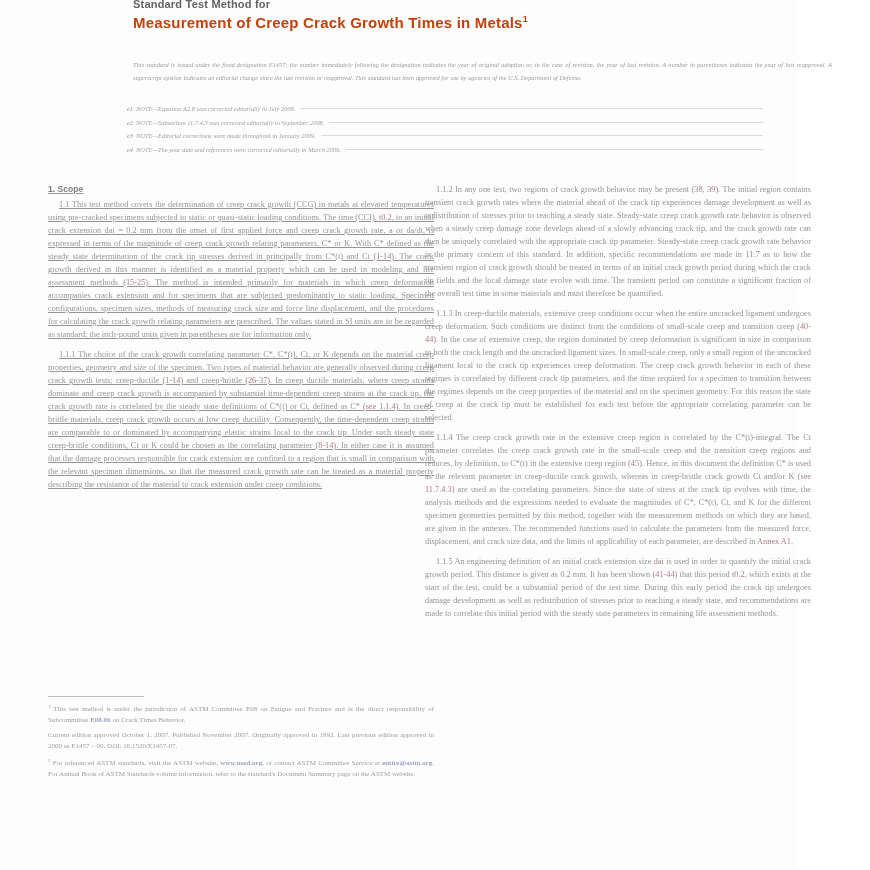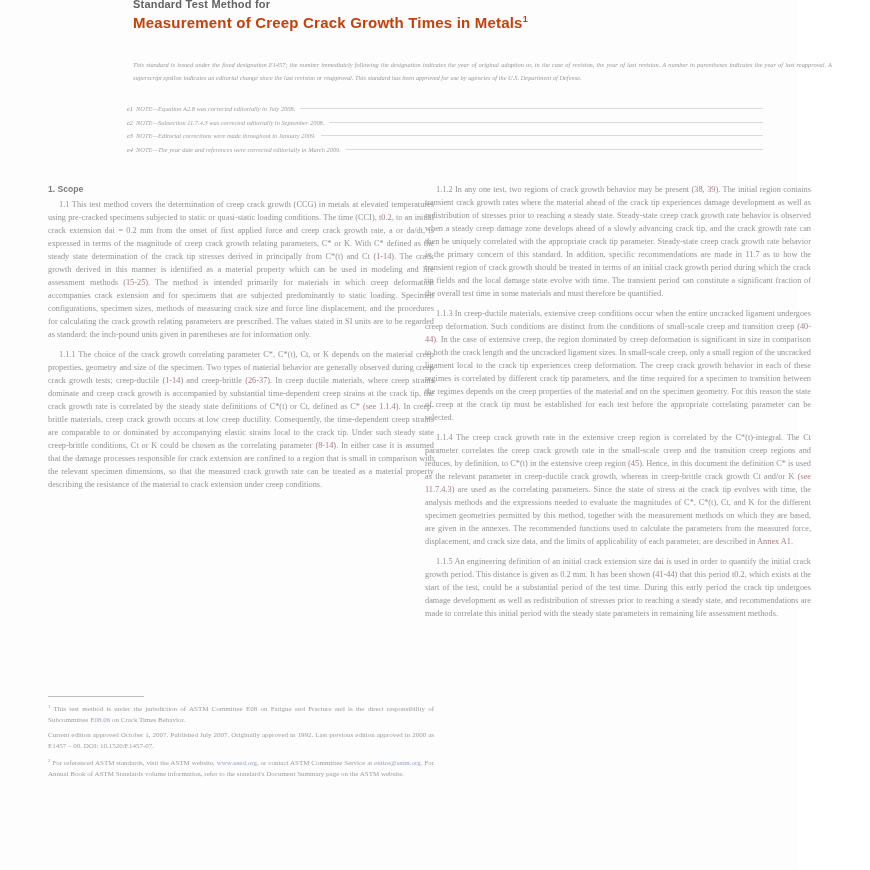--- a/index.html
+++ b/index.html
@@ -28,29 +28,29 @@
   .ed-note{display:flex;align-items:center;height:13.5px;}
   .ed-note-label{
     font-style:italic;font-size:6.4px;color:#8f8f8f;white-space:nowrap;margin-right:3px;
   }
   .ed-note-text{font-style:italic;font-size:6.4px;color:#a0a0a0;white-space:nowrap;}
   .ed-note-rule{flex:1;border-bottom:1px solid #dadada;height:0;margin-left:5px;}
   .col{
     position:absolute;top:183px;width:386px;
     font-size:8.3px;line-height:13px;color:#949494;text-align:justify;
   }
-  .col-left{left:48px;}
+  .col-left{left:48px;text-decoration:underline;}
   .col-right{left:425px;}
   .scope-heading{
     font-family:"Liberation Sans", sans-serif;font-weight:bold;
     font-size:8.6px;color:#7d7d7d;margin:0 0 2px 0;line-height:13px;
   }
   p.body-par{margin:0 0 7px 0;text-indent:11px;}
   .link-red{color:#a77f82;}
-  .link-blue{color:#9aa2c6;}
+  .link-blue{color:#9aa2c6;font-weight:bold;}
   .footnotes{
     position:absolute;left:48px;top:696px;width:386px;
     font-size:7px;line-height:10.8px;color:#9d9d9d;text-align:justify;
   }
   .fn-separator{width:96px;border-top:1px solid #bdbdbd;margin:0 0 5px 0;}
   p.fn{margin:0 0 4px 0;}
   p.fn sup{font-size:5px;}
 </style>
 </head>
 <body>
@@ -95,17 +95,17 @@
   <div class="col col-right">
     <p class="body-par"><span>1.1.2 In any one test, two regions of crack growth behavior may be present </span><span class="link-red">(38, 39)</span><span>. The initial region contains transient crack growth rates where the material ahead of the crack tip experiences damage development as well as redistribution of stresses prior to reaching a steady state. Steady-state creep crack growth rate behavior is observed when a steady creep damage zone develops ahead of a slowly advancing crack tip, and the crack growth rate can then be uniquely correlated with the appropriate crack tip parameter. Steady-state creep crack growth rate behavior is the primary concern of this standard. In addition, specific recommendations are made in </span><span class="link-red">11.7</span><span> as to how the transient region of crack growth should be treated in terms of an initial crack growth period during which the crack tip fields and the local damage state evolve with time. The transient period can constitute a significant fraction of the overall test time in some materials and must therefore be quantified.</span></p>
     <p class="body-par"><span>1.1.3 In creep-ductile materials, extensive creep conditions occur when the entire uncracked ligament undergoes creep deformation. Such conditions are distinct from the conditions of small-scale creep and transition creep </span><span class="link-red">(40-44)</span><span>. In the case of extensive creep, the region dominated by creep deformation is significant in size in comparison to both the crack length and the uncracked ligament sizes. In small-scale creep, only a small region of the uncracked ligament local to the crack tip experiences creep deformation. The creep crack growth behavior in each of these regimes is correlated by different crack tip parameters, and the time required for a specimen to transition between the regimes depends on the creep properties of the material and on the specimen geometry. For this reason the state of creep at the crack tip must be established for each test before the appropriate correlating parameter can be selected.</span></p>
     <p class="body-par"><span>1.1.4 The creep crack growth rate in the extensive creep region is correlated by the C*(t)-integral. The Ct parameter correlates the creep crack growth rate in the small-scale creep and the transition creep regions and reduces, by definition, to C*(t) in the extensive creep region </span><span class="link-red">(45)</span><span>. Hence, in this document the definition C* is used as the relevant parameter in creep-ductile crack growth, whereas in creep-brittle crack growth Ct and/or K </span><span class="link-red">(see 11.7.4.3)</span><span> are used as the correlating parameters. Since the state of stress at the crack tip evolves with time, the analysis methods and the expressions needed to evaluate the magnitudes of C*, C*(t), Ct, and K for the different specimen geometries permitted by this method, together with the measurement methods on which they are based, are given in the annexes. The recommended functions used to calculate the parameters from the measured force, displacement, and crack size data, and the limits of applicability of each parameter, are described in </span><span class="link-red">Annex A1.</span></p>
     <p class="body-par"><span>1.1.5 An engineering definition of an initial crack extension size </span><span class="link-red">dai</span><span> is used in order to quantify the initial crack growth period. This distance is given as 0.2 mm. It has been shown </span><span class="link-red">(41-44)</span><span> that this period </span><span class="link-red">t0.2</span><span>, which exists at the start of the test, could be a substantial period of the test time. During this early period the crack tip undergoes damage development as well as redistribution of stresses prior to reaching a steady state, and recommendations are made to correlate this initial period with the steady state parameters in remaining life assessment methods.</span></p>
   </div>
 
   <div class="footnotes">
     <div class="fn-separator"></div>
     <p class="fn"><sup>1</sup><span> This test method is under the jurisdiction of ASTM Committee E08 on Fatigue and Fracture and is the direct responsibility of Subcommittee </span><span class="link-blue">E08.06</span><span> on Crack Times Behavior.</span></p>
-    <p class="fn"><span>Current edition approved October 1, 2007. Published July 2007. Originally approved in 1992. Last previous edition approved in 2000 as E1457 – 00. DOI: 10.1520/E1457-07.</span></p>
+    <p class="fn"><span>Current edition approved October 1, 2007. Published November 2007. Originally approved in 1992. Last previous edition approved in 2000 as E1457 – 00. DOI: 10.1520/E1457-07.</span></p>
     <p class="fn"><sup>2</sup><span> For referenced ASTM standards, visit the ASTM website, </span><span class="link-blue">www.used.org</span><span>, or contact ASTM Committee Service at </span><span class="link-blue">entire@astm.org</span><span>. For Annual Book of ASTM Standards volume information, refer to the standard's Document Summary page on the ASTM website.</span></p>
   </div>
 
 </div>
 
 </body></html>

